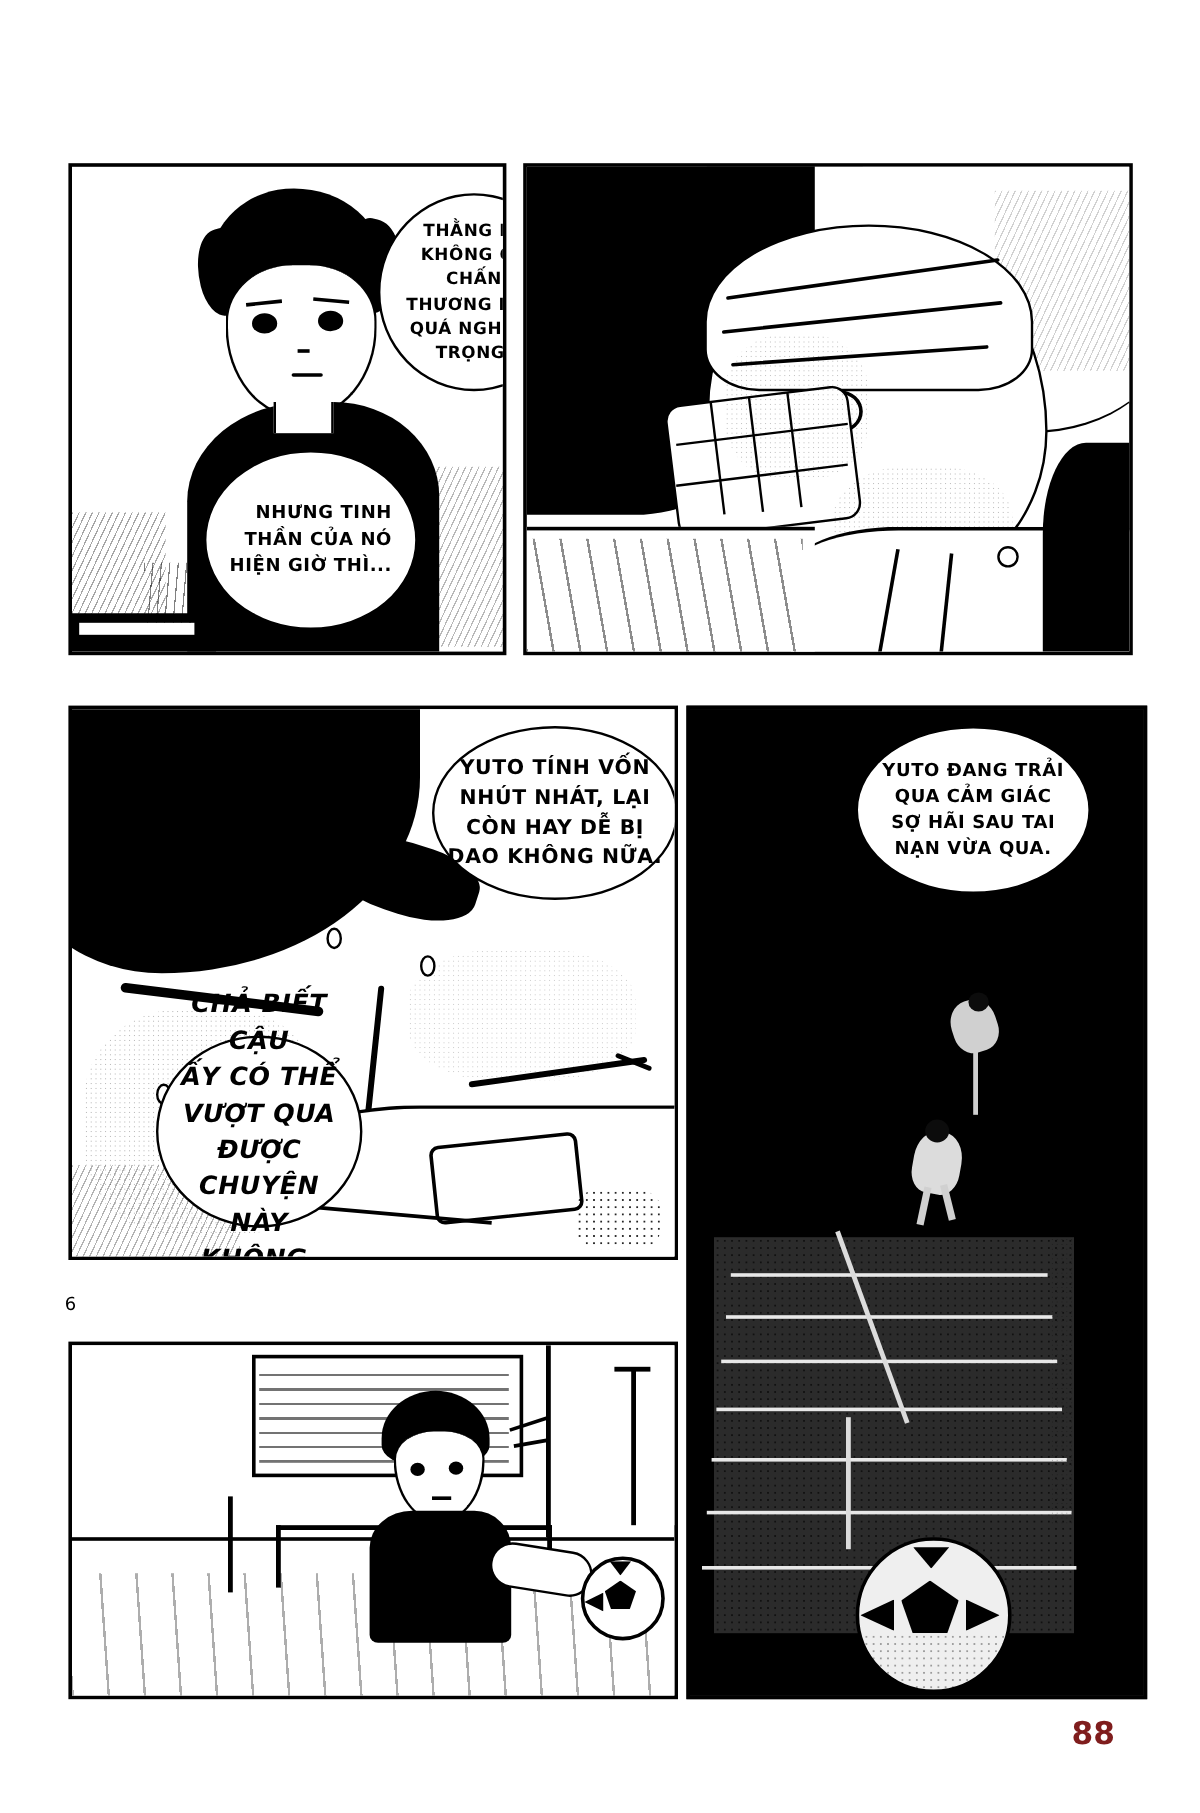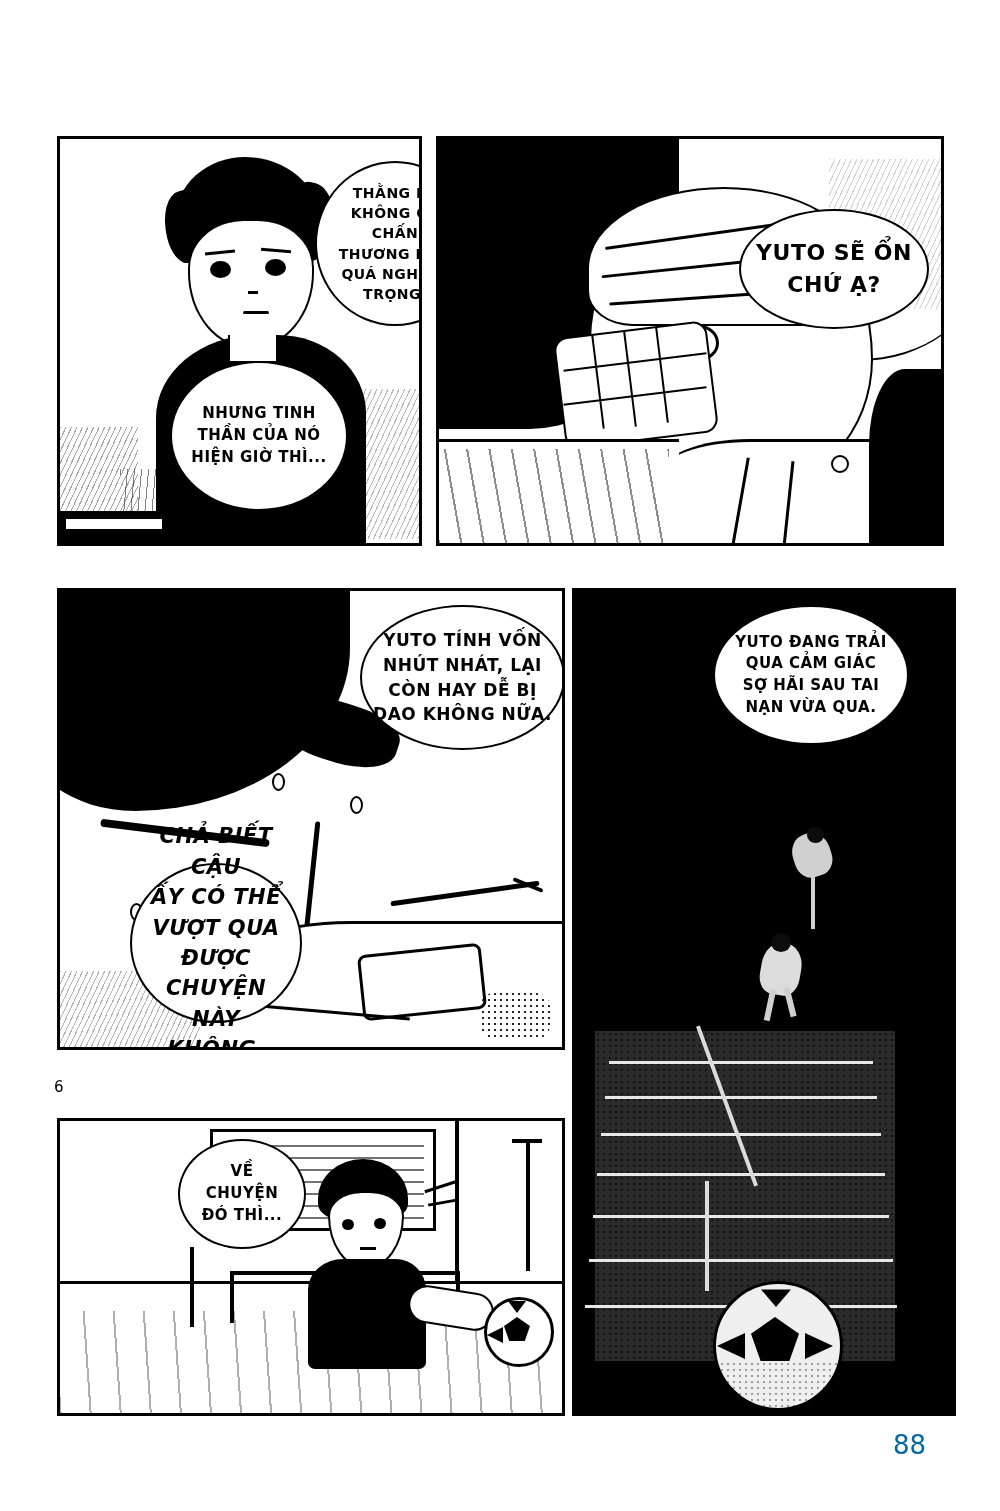--- a/index.html
+++ b/index.html
@@ -84,22 +84,22 @@
   .hatch {
     position: absolute;
     background-image: repeating-linear-gradient(115deg, #000 0 1px, transparent 1px 5px);
     opacity: 0.5;
   }
 
   
   .page-number {
     position: absolute;
     font-family: "DejaVu Sans", sans-serif;
-    font-weight: 400;
-    color: #0369a1;
+    font-weight: 700;
+    color: #7f1d1d;
   }
   .page-marker {
     position: absolute;
     font-family: "DejaVu Sans", sans-serif;
     font-size: 15px;
     color: #000;
   }
 </style>
 </head>
 <body>
@@ -134,21 +134,21 @@
     </div>
 
     <div class="bubble" style="left:255px; top:22px; width:160px; height:165px;">
       <div class="bubble-text" style="font-size:14px;">THẰNG BÉ
 KHÔNG CÓ
 CHẤN
 THƯƠNG NÀO
 QUÁ NGHIÊM
 TRỌNG.</div>
     </div>
-    <div class="bubble" style="left:110px; top:222px; width:178px; height:150px;">
+    <div class="bubble" style="left:110px; top:236px; width:178px; height:150px;text-align:right;">
       <div class="bubble-text" style="font-size:15px;">NHƯNG TINH
 THẦN CỦA NÓ
 HIỆN GIỜ THÌ...</div>
     </div>
   </div>
 
   <div class="panel" style="left:436px; top:136px; width:508px; height:410px;">
     <div class="art">
 
       <div class="ink" style="left:-10px; top:-10px; width:250px; height:300px; border-radius:0 0 60% 0;"></div>
@@ -180,24 +180,20 @@
       <div class="soft" style="left:220px; top:300px; width:300px; height:120px; background:#fff; border-top:3px solid #000; border-radius:30% 10% 0 0;"></div>
       <div class="ink" style="left:300px; top:318px; width:3px; height:90px; transform:rotate(10deg);"></div>
       <div class="ink" style="left:348px; top:322px; width:3px; height:86px; transform:rotate(6deg);"></div>
       <div class="ink" style="left:392px; top:316px; width:14px; height:14px; border-radius:50%; background:#fff; border:2.5px solid #000;"></div>
       <div class="ink" style="left:430px; top:230px; width:90px; height:190px; border-radius:40% 0 0 0;"></div>
 
       <div class="soft" style="left:-10px; top:300px; width:250px; height:120px; background:#fff; border-top:3px solid #000;"></div>
       <div class="hatch" style="left:0px; top:310px; width:230px; height:100px; background-image:repeating-linear-gradient(80deg,#000 0 2px,transparent 2px 22px); opacity:.45;"></div>
     </div>
 
-    <div class="bubble" style="left:300px; top:70px; width:190px; height:120px;">
-      <div class="bubble-text" style="font-size:22px;">YUTO SẼ ỔN
-CHỨ Ạ?</div>
-    </div>
   </div>
 
   <div class="panel" style="left:57px; top:588px; width:508px; height:462px;">
     <div class="art">
       <div class="soft" style="left:-10px; top:-10px; width:528px; height:482px; background:#fff;"></div>
 
       <div class="ink" style="left:-40px; top:-30px; width:330px; height:250px; border-radius:0 0 75% 40%;"></div>
       <div class="ink" style="left:210px; top:110px; width:130px; height:60px; border-radius:60% 40% 50% 50%; transform:rotate(18deg);"></div>
 
       <div class="ink" style="left:40px; top:238px; width:170px; height:8px; border-radius:6px; transform:rotate(7deg);"></div>
@@ -306,22 +302,17 @@
 
       <div class="ink" style="left:364px; top:64px; width:34px; height:3px; transform:rotate(-18deg);"></div>
       <div class="ink" style="left:368px; top:80px; width:30px; height:3px; transform:rotate(-10deg);"></div>
 
       <div class="ink" style="left:424px; top:176px; width:64px; height:64px; border-radius:50%; background:#fff; border:3px solid #000;"></div>
       <div class="ink" style="left:444px; top:196px; width:26px; height:24px; background:#000; clip-path:polygon(50% 0,100% 38%,80% 100%,20% 100%,0 38%);"></div>
       <div class="ink" style="left:427px; top:206px; width:16px; height:16px; background:#000; clip-path:polygon(100% 0,100% 100%,0 50%);"></div>
       <div class="ink" style="left:448px; top:178px; width:18px; height:14px; background:#000; clip-path:polygon(50% 100%,0 15%,100% 15%);"></div>
     </div>
 
-    <div class="bubble" style="left:118px; top:18px; width:128px; height:110px;">
-      <div class="bubble-text" style="font-size:15px;">VỀ
-CHUYỆN
-ĐÓ THÌ...</div>
-    </div>
   </div>
 
   <div class="page-marker" style="left:54px; top:1078px;">6</div>
   <div class="page-number" style="left:893px; top:1430px; font-size:26px;">88</div>
 </div>
 
 </body></html>

